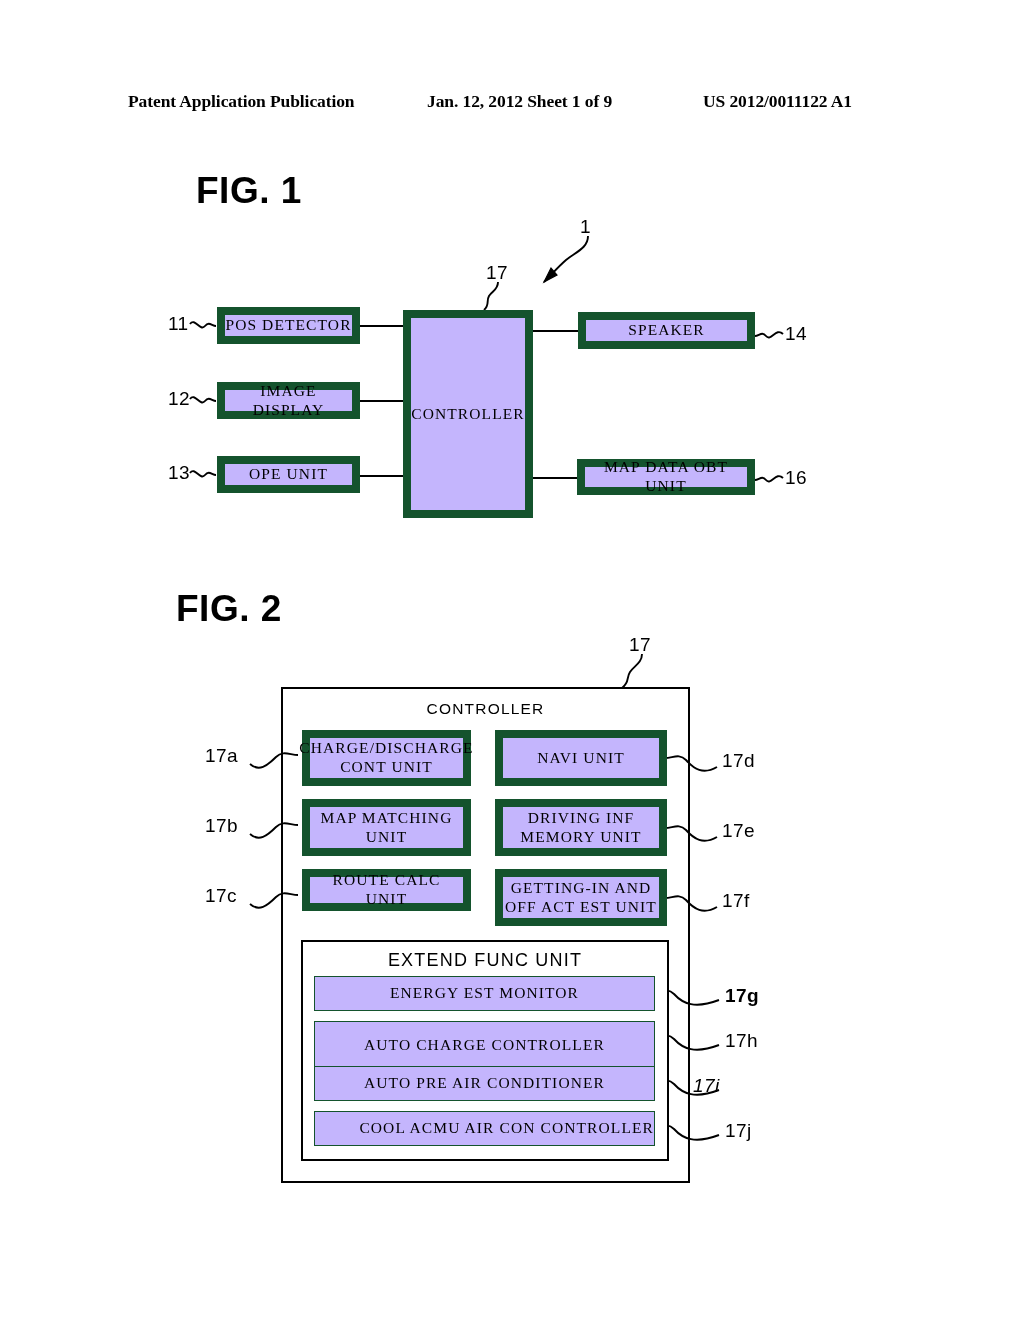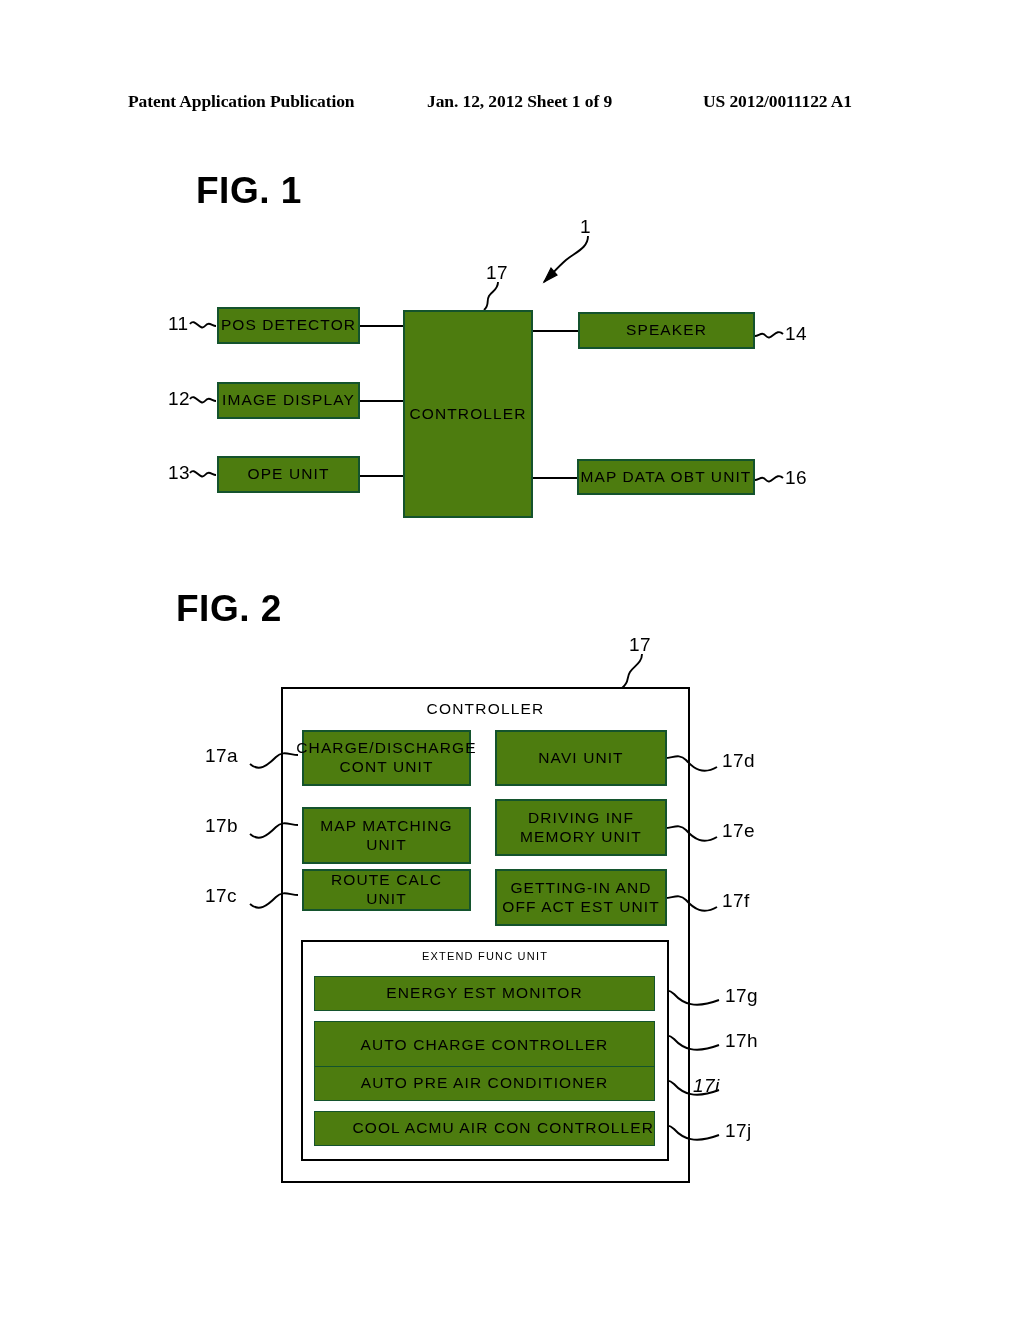--- a/index.html
+++ b/index.html
@@ -43,28 +43,28 @@
     font-size: 37px;
     letter-spacing: 0.5px;
     white-space: nowrap;
   }
   #fig1-title { left: 176px; top: 170px; margin-left: 20px; }
   #fig2-title { left: 176px; top: 588px; }
 
   
   .box {
     position: absolute;
-    border: 2px solid #14532d;
+    border: 8px solid #14532d;
     box-sizing: border-box;
-    background: #4d7c0f;
+    background: #c4b5fd;
     display: flex;
     align-items: center;
     justify-content: center;
     text-align: center;
-    font-family: Liberation Sans, sans-serif;
+    font-family: Liberation Serif, serif;
     font-size: 15.5px;
     letter-spacing: 1.1px;
     line-height: 1.22;
     z-index: 3;
   }
   .box.thin { border-width: 1.6px; }
 
   
   .hline {
     position: absolute;
@@ -117,21 +117,21 @@
     box-sizing: border-box;
     background: #ffffff;
     z-index: 3;
   }
   #extend-func-label {
     position: absolute;
     left: 301px;
     top: 950px;
     width: 368px;
     text-align: center;
-    font-size: 11px;
+    font-size: 18px;
     letter-spacing: 1.2px;
     z-index: 5;
   }
 </style>
 </head>
 <body>
 
 <div class="page-header">
   <span class="hdr-left">Patent Application Publication</span>
   <span class="hdr-center">Jan. 12, 2012  Sheet 1 of 9</span>
@@ -205,21 +205,21 @@
 
 <div class="fig-title" id="fig2-title">FIG. 2</div>
 
 <div id="fig2-controller-frame"></div>
 <div id="fig2-controller-label">CONTROLLER</div>
 
 <div class="box" style="left:302px; top:730px; width:169px; height:56px; white-space:pre-line;">
   <span>CHARGE/DISCHARGE
 CONT UNIT</span>
 </div>
-<div class="box" style="left:302px; top:799px; width:169px; height:57px; white-space:pre-line;margin-top:8px;">
+<div class="box" style="left:302px; top:799px; width:169px; height:57px; white-space:pre-line;">
   <span>MAP MATCHING
 UNIT</span>
 </div>
 <div class="box" style="left:302px; top:869px; width:169px; height:42px; white-space:pre-line;">
   <span>ROUTE CALC
 UNIT</span>
 </div>
 
 <div class="box" style="left:495px; top:730px; width:172px; height:56px; white-space:pre-line;">
   <span>NAVI UNIT</span>
@@ -272,21 +272,21 @@
 <div class="ref" style="left:722px; top:820px;">17e</div>
 <svg class="leader" style="left:665px; top:815px;" width="60" height="32">
   <path d="M0,13 C8,13 14,8 21,15 C29,24 38,30 52,22"></path>
 </svg>
 
 <div class="ref" style="left:722px; top:890px;">17f</div>
 <svg class="leader" style="left:665px; top:885px;" width="60" height="32">
   <path d="M0,13 C8,13 14,8 21,15 C29,24 38,30 52,22"></path>
 </svg>
 
-<div class="ref" style="left:725px; top:985px;">17g</div>
+<div class="ref" style="left:725px; top:985px;font-weight:bold;">17g</div>
 <svg class="leader" style="left:653px; top:980px;" width="74" height="32">
   <path d="M0,12 C8,12 14,7 21,14 C30,24 42,29 66,20"></path>
 </svg>
 
 <div class="ref" style="left:725px; top:1030px;">17h</div>
 <svg class="leader" style="left:653px; top:1025px;" width="74" height="32">
   <path d="M0,12 C8,12 14,7 21,14 C30,24 42,29 66,20"></path>
 </svg>
 
 <div class="ref" style="left:693px; top:1075px;font-style:italic;">17i</div>

